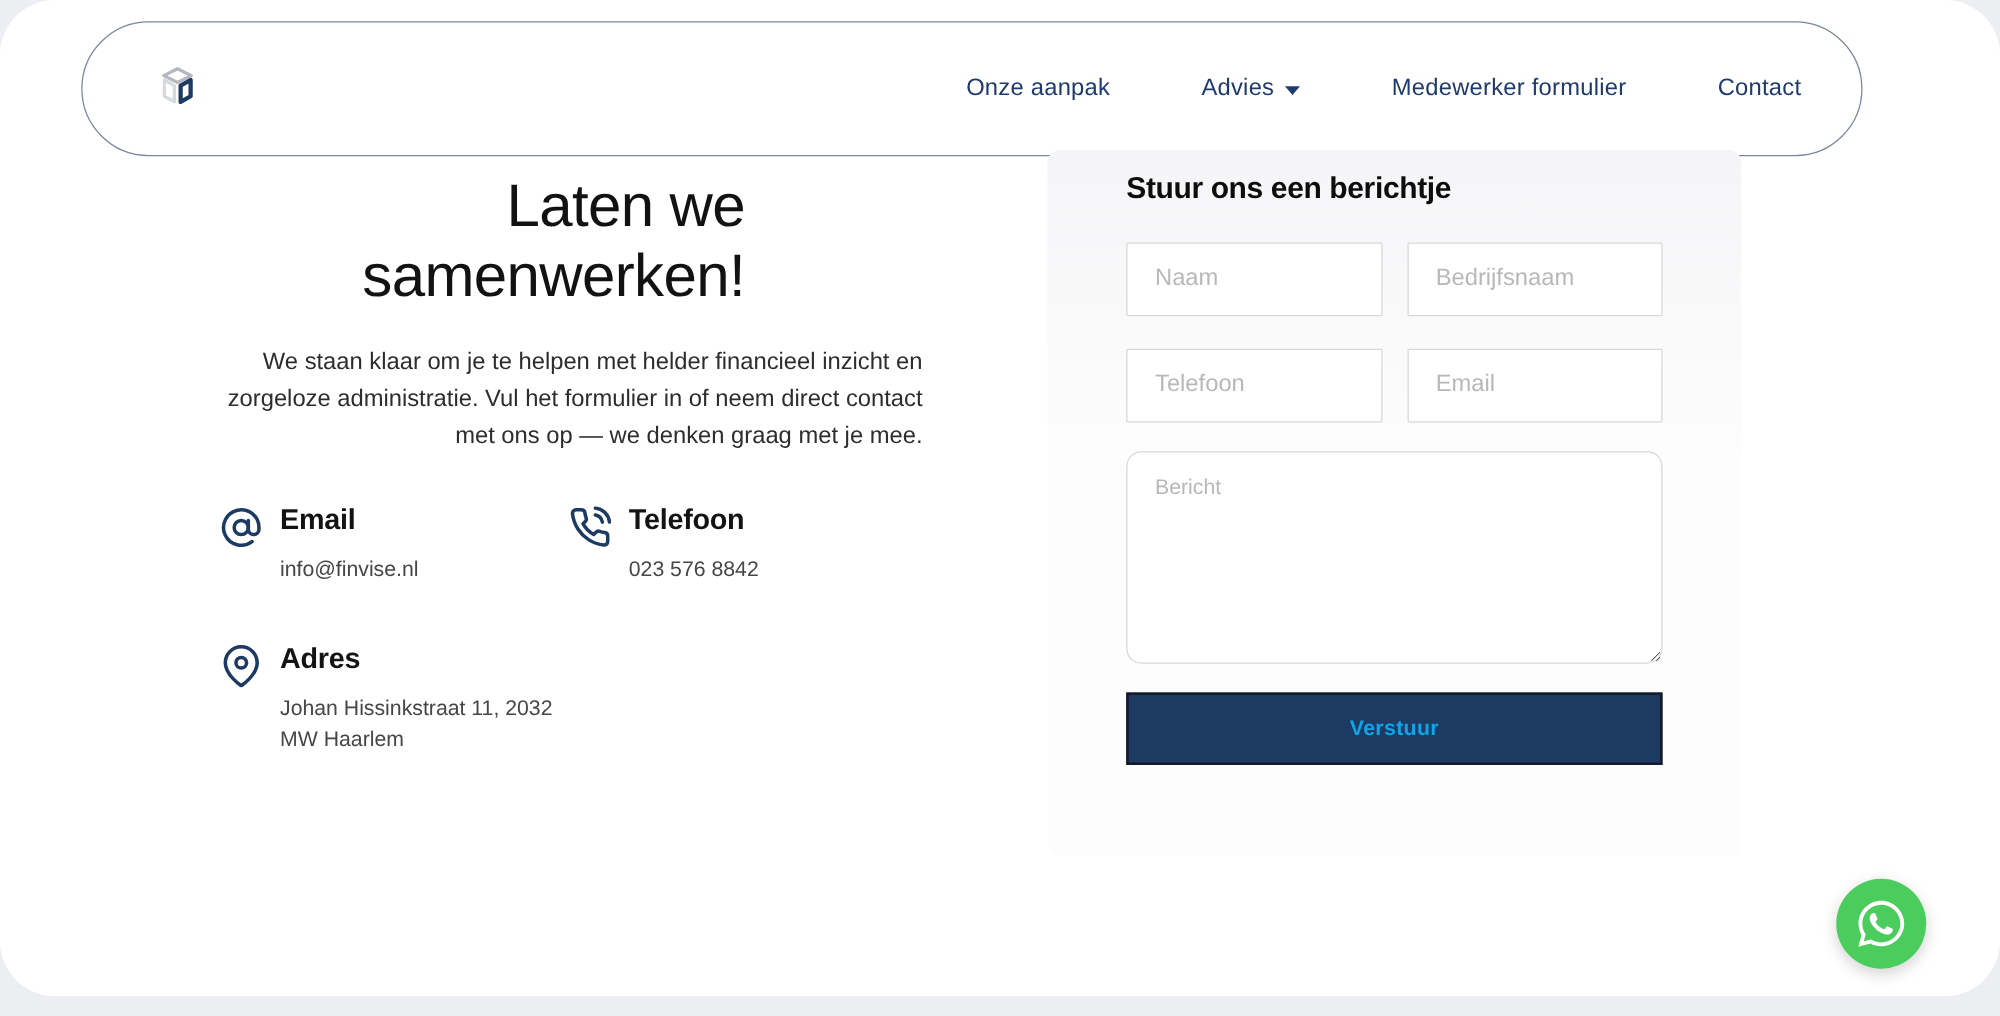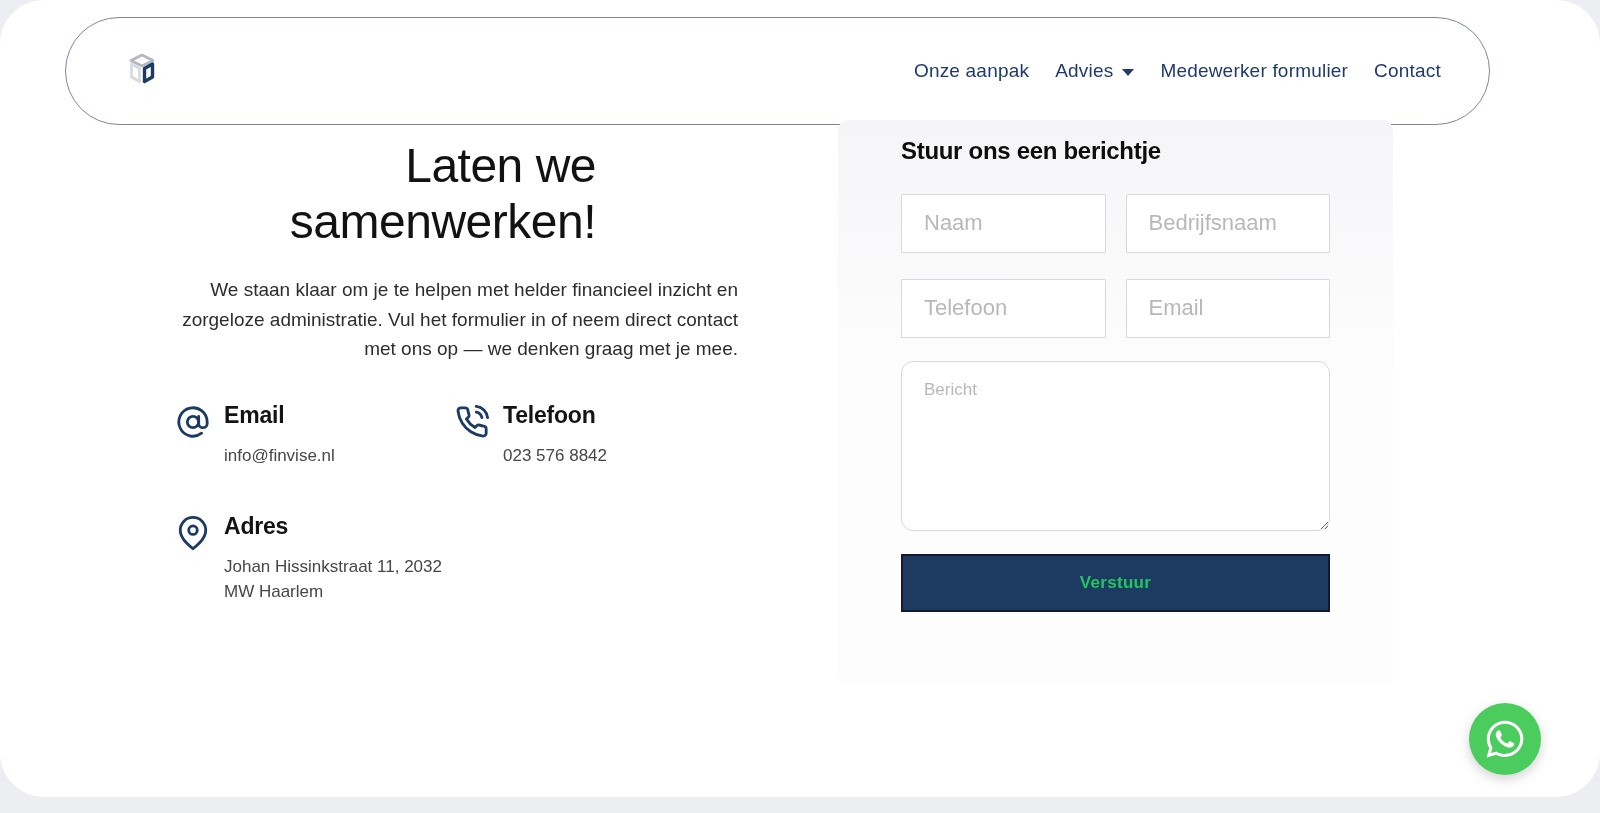--- a/index.html
+++ b/index.html
@@ -13,21 +13,21 @@
     position:absolute;left:0;top:0;width:1600px;height:797px;
     background:#ffffff;border-radius:44px;
   }
   
   .navbar{
     position:absolute;left:65px;top:17px;width:1425px;height:108px;
     background:#ffffff;border:1px solid #7b869b;border-radius:56px;
     display:flex;align-items:center;box-sizing:border-box;
     padding:0 48px 0 58px;
   }
-  .nav-menu{margin-left:auto;display:flex;gap:26px;}
+  .nav-menu{margin-left:auto;display:flex;gap:73px;}
   .nav-item{
     color:#1f3a6d;font-size:19px;font-weight:500;letter-spacing:.2px;
     cursor:pointer;display:flex;align-items:center;gap:9px;white-space:nowrap;
   }
   .caret{
     width:0;height:0;border-left:6px solid transparent;border-right:6px solid transparent;
     border-top:7px solid #1f3a6d;display:inline-block;margin-top:2px;
   }
   
   .hero{position:absolute;left:176px;top:138px;width:580px;text-align:right;}
@@ -54,32 +54,32 @@
     position:absolute;left:838px;top:120px;width:555px;height:565px;
     background:linear-gradient(180deg,#f5f5f7 0%,#fdfdfe 45%,#fdfdfe 100%);
     border-radius:10px;box-sizing:border-box;padding:14px 63px 0 63px;
   }
   .form-title{
     font-size:24px;font-weight:600;color:#0d0d0d;letter-spacing:-0.3px;line-height:1.4;
   }
   .field-grid{margin-top:26px;display:grid;grid-template-columns:1fr 1fr;column-gap:20px;row-gap:26px;}
   .tf{
     height:59px;border:1px solid #d8d8d8;background:#ffffff;border-radius:1px;
-    box-sizing:border-box;padding:16px 22px;font-size:22px;color:#333;outline:none;
+    box-sizing:border-box;padding:16px 22px;font-size:19px;color:#333;outline:none;
     font-family:"Liberation Sans", sans-serif;width:100%;
   }
   .tf::placeholder,.ta::placeholder{color:#b8b8b8;opacity:1;}
   .ta{
     margin-top:23px;width:100%;height:170px;border:1px solid #d8d8d8;background:#ffffff;
     border-radius:12px;box-sizing:border-box;padding:18px 22px;font-size:17px;color:#333;
     outline:none;font-family:"Liberation Sans", sans-serif;resize:both;display:block;
   }
   .submit-btn{
     margin-top:23px;width:100%;height:58px;background:#1d3a63;border:2px solid #141a2b;
-    color:#22c55e;font-size:17px;font-weight:700;letter-spacing:.3px;cursor:pointer;
+    color:#0ea5e9;font-size:17px;font-weight:700;letter-spacing:.3px;cursor:pointer;
     font-family:"Liberation Sans", sans-serif;display:block;box-sizing:border-box;
   }
   
   .wa-fab{
     position:absolute;left:1469px;top:703px;width:72px;height:72px;border-radius:50%;
     background:#4bcd5e;display:flex;align-items:center;justify-content:center;
     box-shadow:0 4px 12px rgba(0,0,0,0.18);cursor:pointer;
   }
   .wa-fab svg{width:42px;height:42px;fill:#ffffff;}
   

